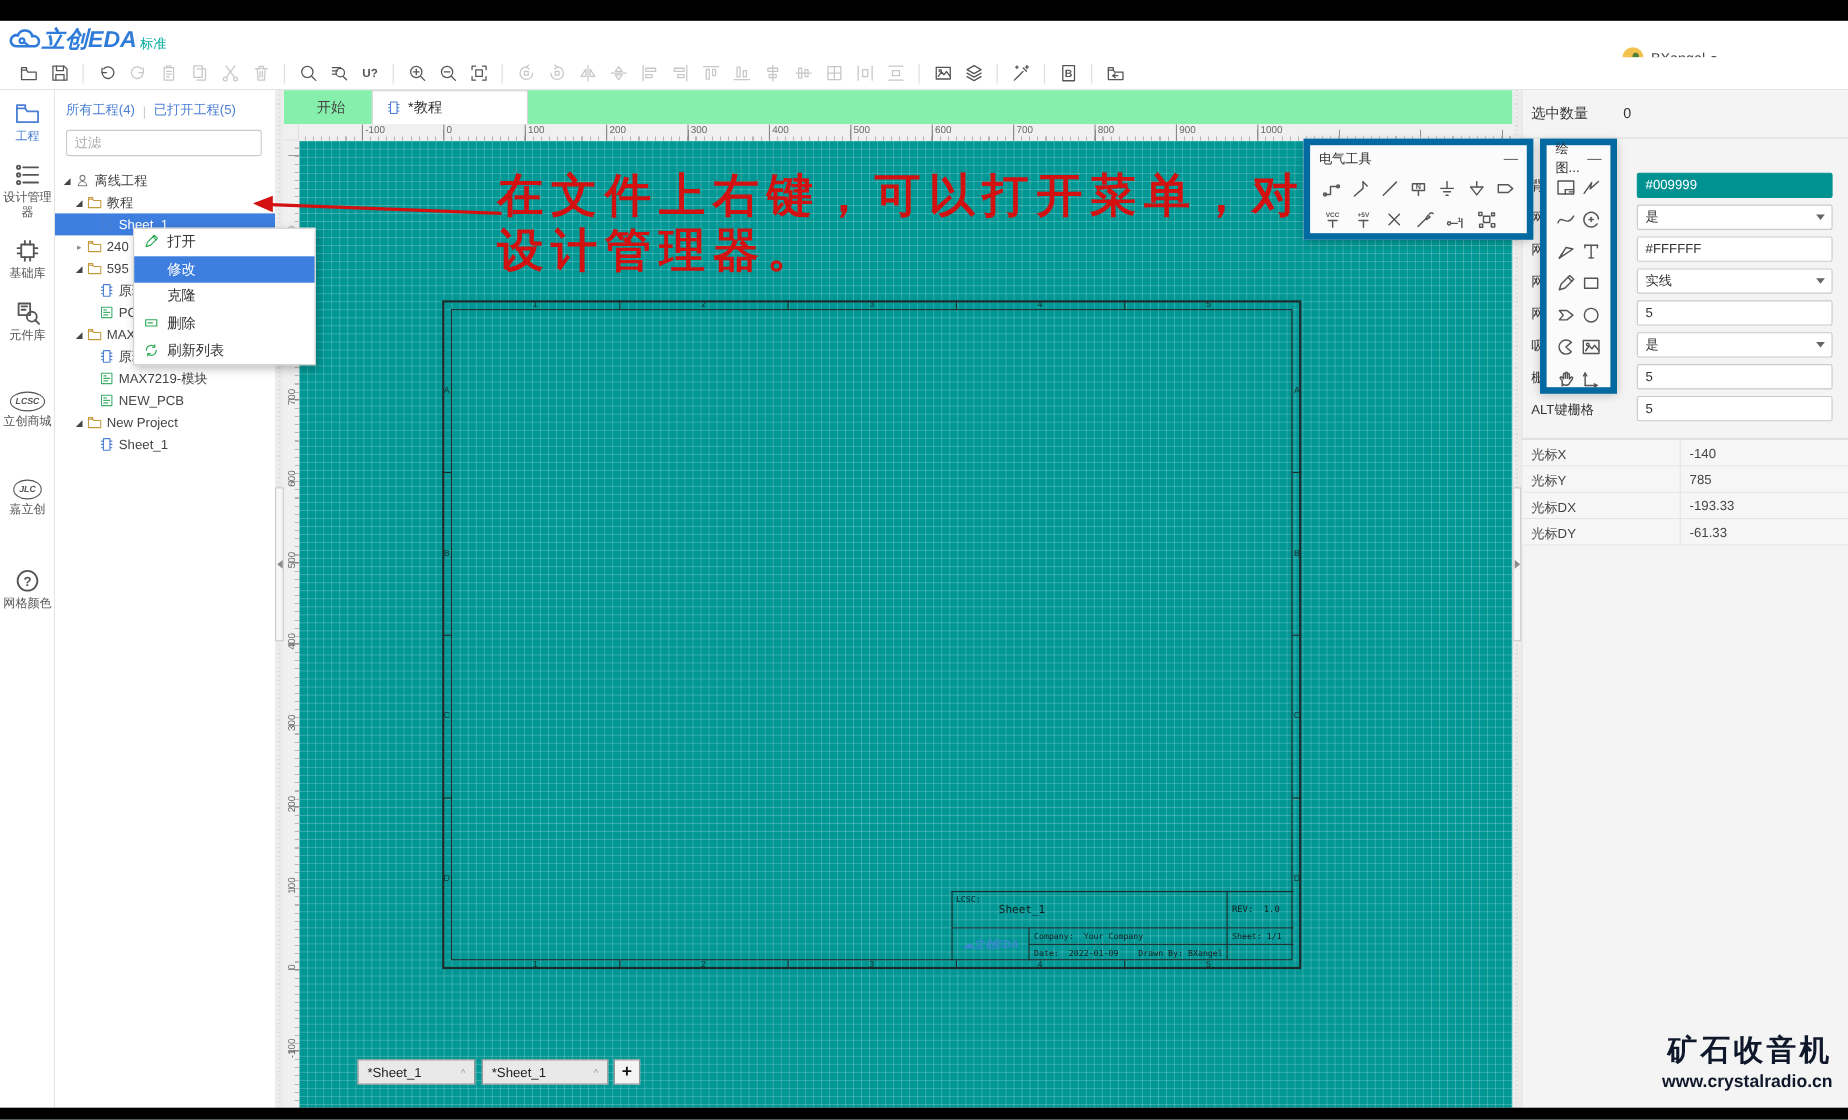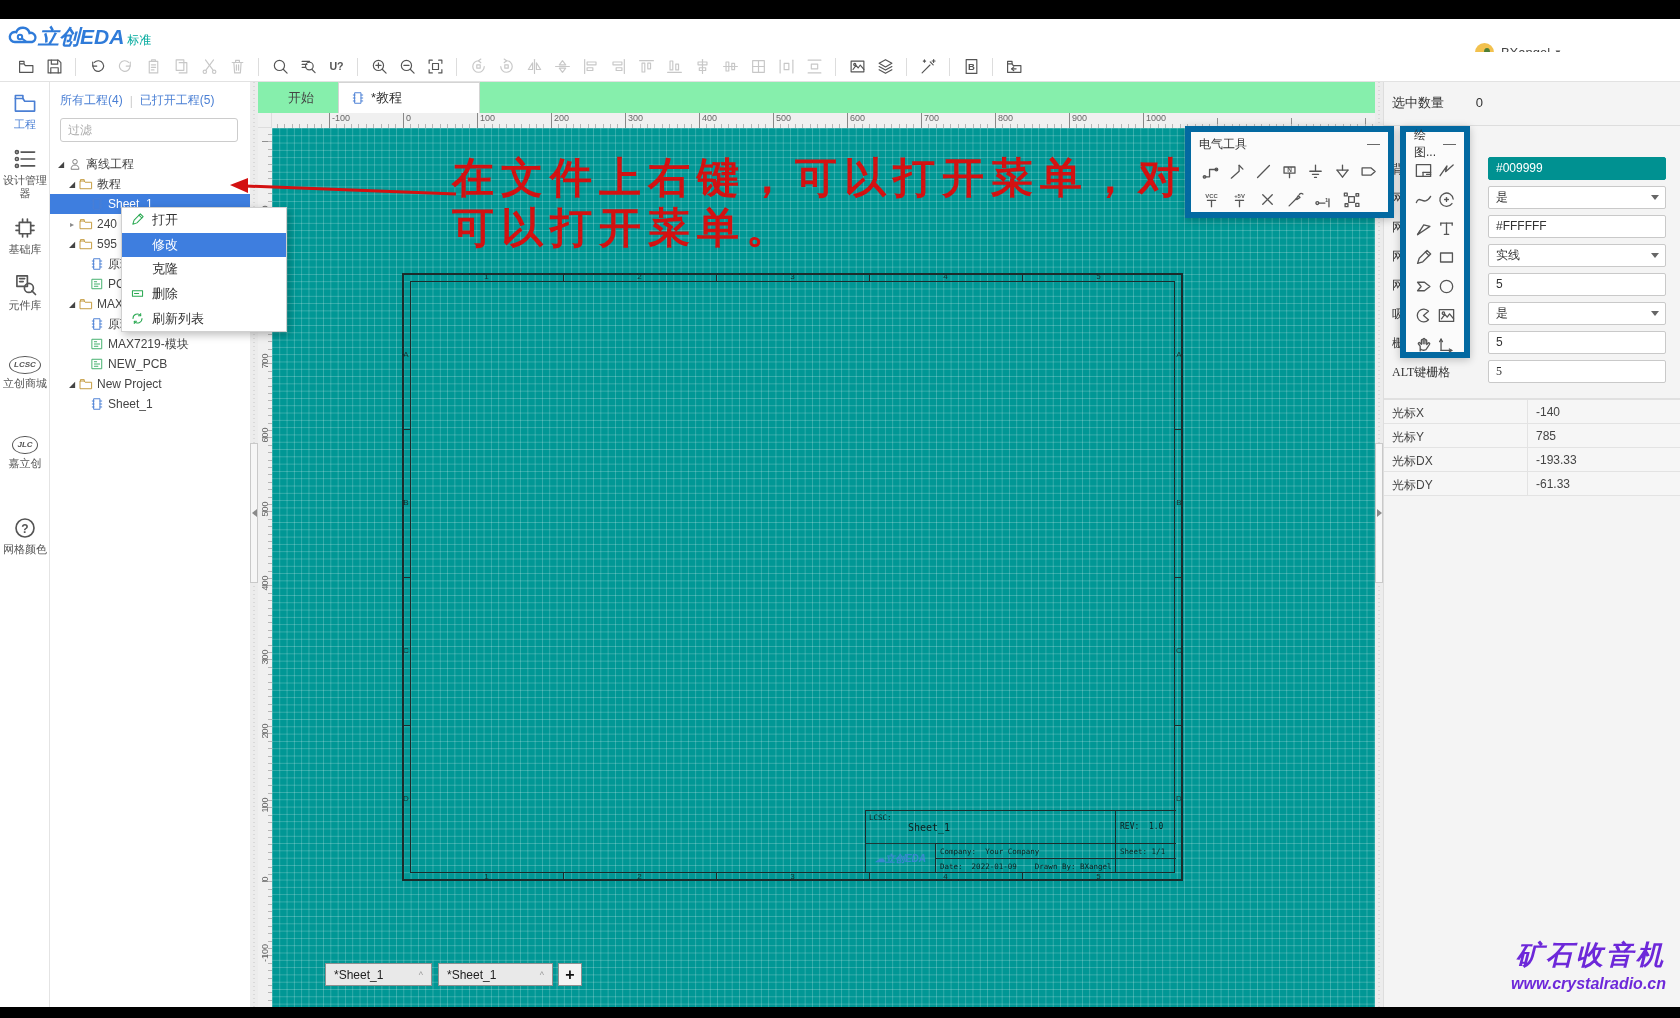--- a/index.html
+++ b/index.html
@@ -113,21 +113,21 @@
   #rp-divider { position:absolute; left:0; top:43px; width:297px; height:1px; background:#ddd; }
   .prop-row { position:absolute; left:0; height:23px; width:297px; }
   .prop-label { position:absolute; left:8px; top:4px; font-size:12px; color:#333; white-space:nowrap; }
   .prop-input { position:absolute; left:104px; top:0; width:178px; height:23px; border:1px solid #c9c9c9; border-radius:2px; background:#fff; font-size:12px; color:#333; line-height:21px; padding-left:7px; }
   .prop-input.color { background:#009191; color:#fff; border-color:#009191; }
   .prop-input .dd { position:absolute; right:6px; top:8px; width:0; height:0; border-left:4px solid transparent; border-right:4px solid transparent; border-top:5px solid #666; }
   #cursor-table { position:absolute; left:0; top:316px; width:297px; border-top:2px solid #e0e0e0; }
   .cur-row { display:flex; height:24px; border-bottom:1px solid #e3e3e3; background:#f6f6f6; font-size:12px; color:#444; }
   .cur-row .cl { width:144px; padding:5px 0 0 8px; border-right:1px solid #e3e3e3; }
   .cur-row .cv { padding:5px 0 0 8px; }
-  #watermark { position:absolute; right:14px; bottom:14px; text-align:right; color:#6d28d9;font-style:italic; }
+  #watermark { position:absolute; right:14px; bottom:14px; text-align:right; color:#0f172a; }
   #wm-title { font-size:27px; font-weight:bold; letter-spacing:3px; font-family:"Liberation Sans",sans-serif; }
   #wm-url { font-size:16px; font-weight:bold; margin-top:2px; }
 
   
   .palette { position:absolute; background:#fbfbfb; border:6px solid #0369a1; box-shadow:0 2px 8px rgba(0,0,0,.22); z-index:20; }
   .pal-title { height:24px; display:flex; align-items:center; padding:0 8px; font-size:12px; color:#333; }
   .pal-min { margin-left:auto; color:#555; font-size:13px; line-height:10px; }
   #pal-elec { left:1185px; top:126px; width:209px; height:92px; }
   #pal-elec .prow { display:flex; padding:2px 6px 0; }
   #pal-elec .pbtn { width:28px; height:26px; display:flex; align-items:center; justify-content:center; }
@@ -791,21 +791,21 @@
         <div class="prop-input">5</div>
       </div>
       <div class="prop-row" style="top: 220px;">
         <span class="prop-label">吸附</span>
         <div class="prop-input">是<span class="dd"></span></div>
       </div>
       <div class="prop-row" style="top: 249px;">
         <span class="prop-label">栅格尺寸</span>
         <div class="prop-input">5</div>
       </div>
-      <div class="prop-row" style="top: 278px; font-family: Liberation Serif, serif;">
+      <div class="prop-row" style="top: 278px;">
         <span class="prop-label">ALT键栅格</span>
         <div class="prop-input">5</div>
       </div>
     </div>
   <div id="cursor-table">
       <div class="cur-row">
         <div class="cl">光标X</div>
         <div class="cv">-140</div>
       </div>
       <div class="cur-row">
@@ -1074,20 +1074,20 @@
           <path d="M12.8 8a4.8 4.8 0 0 1-8.2 3.4" stroke="#2aa952" stroke-width="1.1" stroke-linecap="round" stroke-linejoin="round" fill="none"></path>
           <path d="M4.6 13.4V11H7" stroke="#2aa952" stroke-width="1.1" stroke-linecap="round" stroke-linejoin="round" fill="none"></path>
         </svg>
       </span>
       <span>刷新列表</span>
     </div>
   </div>
 
 <div id="annotation">
   <div id="anno-line1" class="anno-text">在文件上右键，可以打开菜单，对</div>
-  <div id="anno-line2" class="anno-text">可以打开菜单。</div>
+  <div id="anno-line2" class="anno-text">设计管理器。</div>
   <svg class="lineart" style="position:absolute;left:228px;top:172px" width="240" height="36">
     <line x1="228" y1="22" x2="18" y2="14" stroke="#d31111" stroke-width="3"></line>
     <polygon points="2,13 20,6 20,21" fill="#d31111"></polygon>
   </svg>
 </div>
 
 <div id="bottom-black" class="abs"></div>
 
 </body></html>

